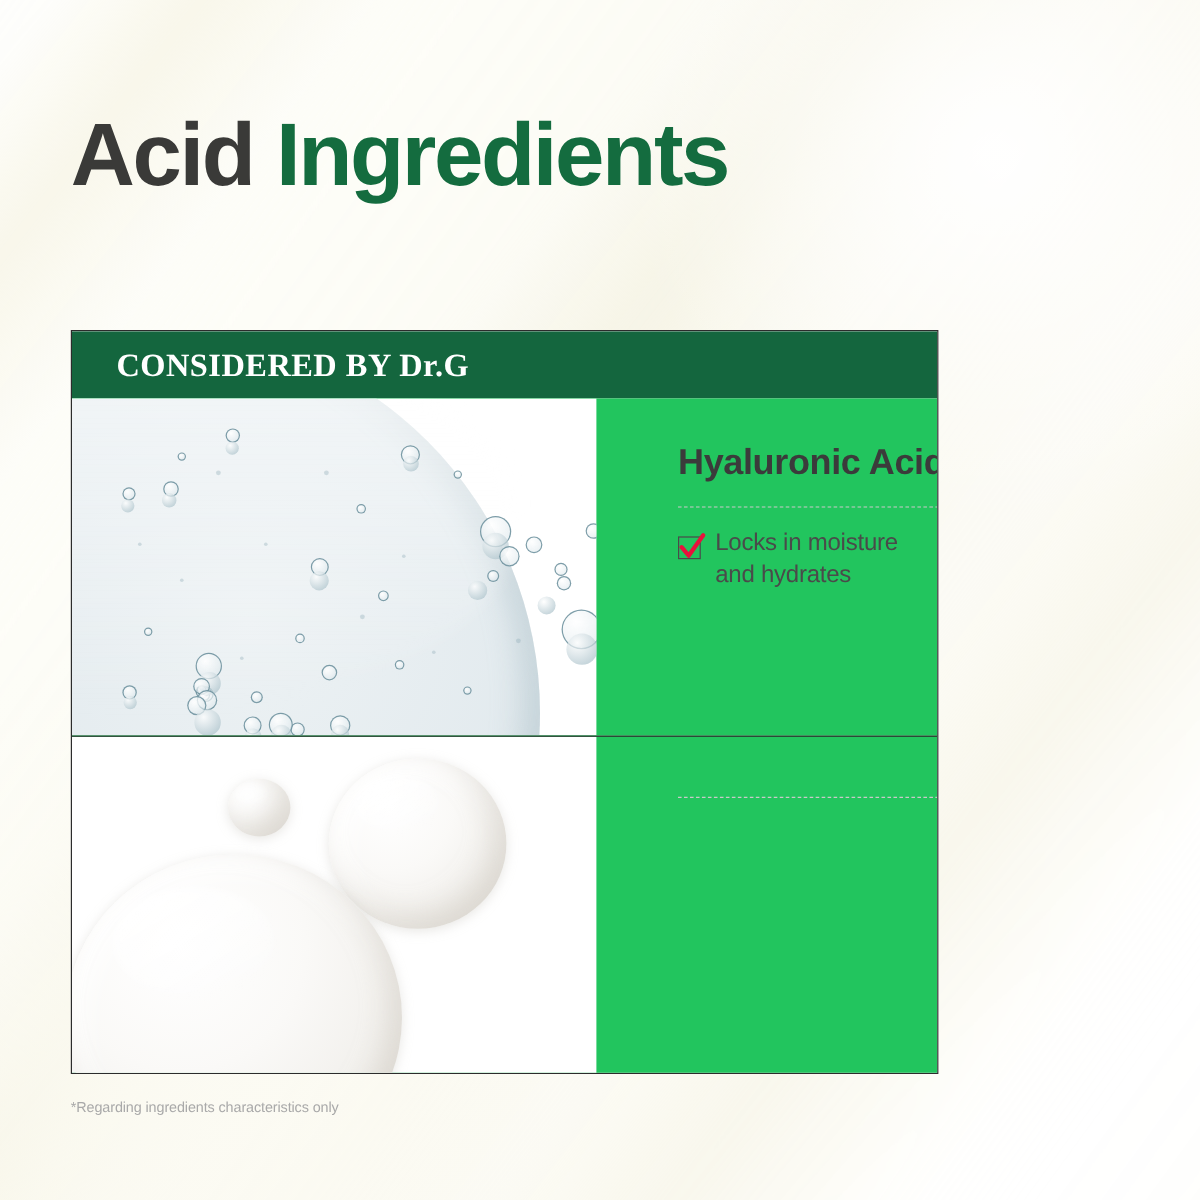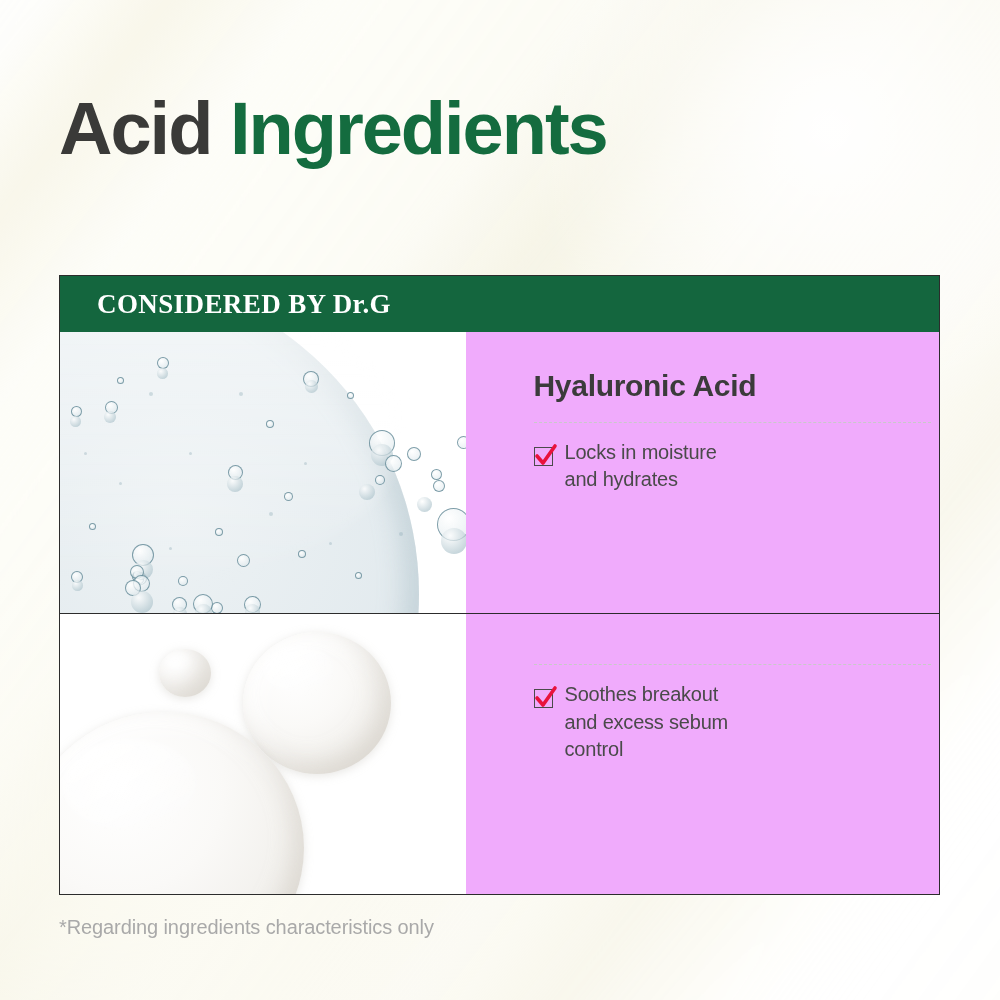--- a/index.html
+++ b/index.html
@@ -61,21 +61,21 @@
     line-height:1;
     white-space:nowrap;
   }
   .title .w1 { color:#3A3A38; }
   .title .w2 { color:#146C3F; }
 
   
   .card {
     position:absolute;
     left:59px; top:275px;
-    width:881px; height:620px;
+    width:723px; height:620px;
     background:#FFFFFF;
     border:1px solid #2C2C2C;
     overflow:hidden;
   }
 
   .card-header {
     height:56px;
     background:#14663E;
     display:flex; align-items:center;
     padding-left:37px;
@@ -87,23 +87,22 @@
     font-weight:bold;
     letter-spacing:.4px;
   }
 
   .rows { height:563px; display:flex; flex-direction:column; }
 
   .row {
     flex:1;
     display:flex;
     position:relative;
-    background:#f0abfc;
-    overflow:hidden;
-    justify-content:center;
+    background:#22c55e;
+    overflow:hidden;
   }
   .row.divided { border-top:1px solid #2C2C2C; }
 
   
   .visual {
     position:relative;
     width:437px;
     overflow:hidden;
     background:#FFFFFF;
     flex:none;
@@ -215,21 +214,21 @@
     color:#4A4A4A;
     line-height:1.38;
     letter-spacing:-.2px;
     white-space:pre-line;
   }
 
   
   .footnote {
     position:absolute;
     left:59px; top:916px;
-    font-size:20px;
+    font-size:12px;
     color:#A9A9A9;
     letter-spacing:-.1px;
   }
 </style>
 </head>
 <body>
 
 <div id="page">
 
   <div class="bg-streaks"></div>
@@ -338,30 +337,20 @@
       <div class="row divided">
 
         <div class="visual">
           <div class="droplet" style="left:130px;top:35px;width:52px;height:48px;"></div>
           <div class="droplet" style="left:214px;top:18px;width:148px;height:142px;"></div>
           <div class="droplet" style="left:-5px;top:98px;width:280px;height:272px;"></div>
         </div>
 
         <div class="content">
           <div class="dash-rule"></div>
-          <div class="benefit">
-            <span class="checkbox">
-              <svg viewBox="0 0 27 27" xmlns="http://www.w3.org/2000/svg">
-                <path d="M5 14 L11 21 L23 4" fill="none" stroke="#E8123C" stroke-width="3.6" stroke-linecap="round" stroke-linejoin="round"></path>
-              </svg>
-            </span>
-            <span class="benefit-text">Soothes breakout
-and excess sebum
-control</span>
-          </div>
         </div>
       </div>
 
     </div>
   </div>
 
   <div class="footnote">*Regarding ingredients characteristics only</div>
 
 </div>
 

